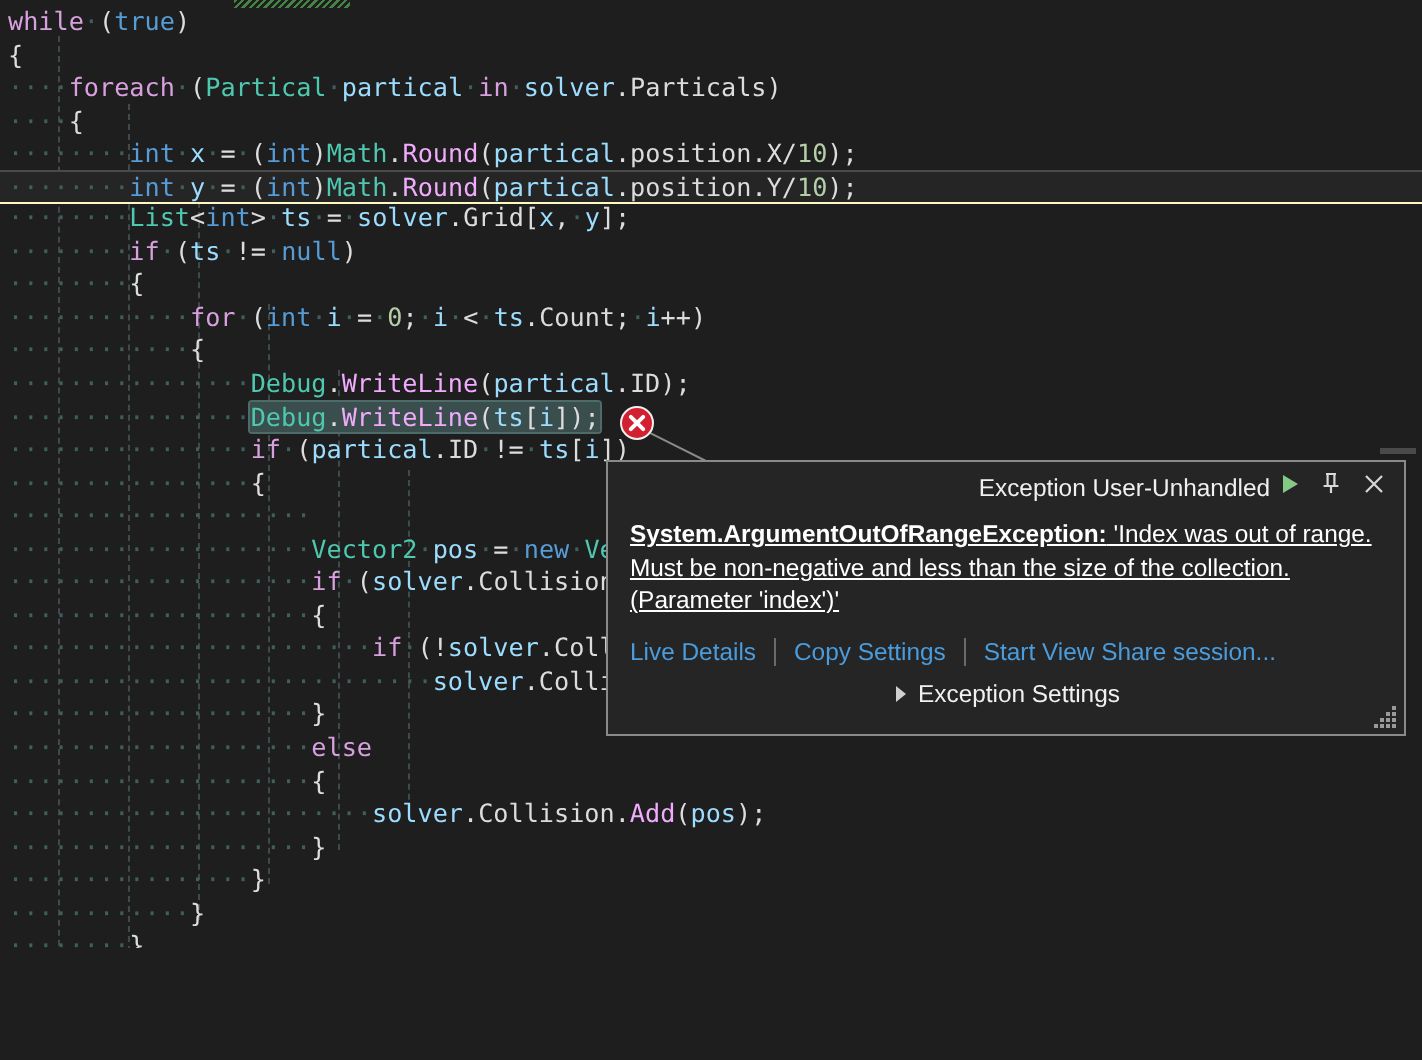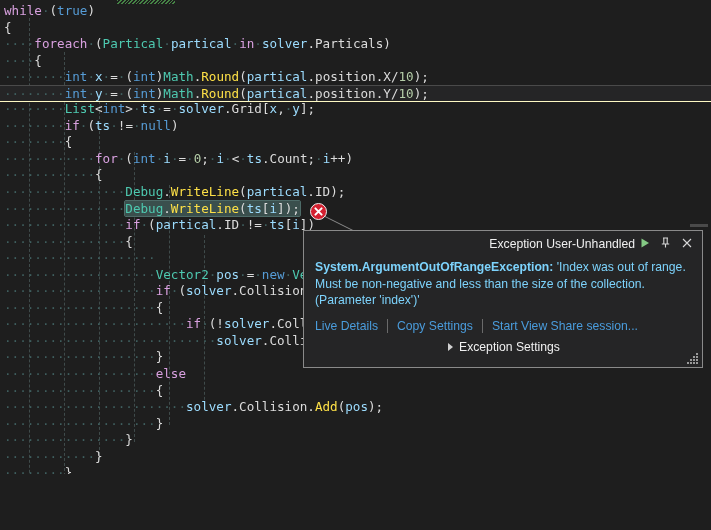--- a/index.html
+++ b/index.html
@@ -48,21 +48,21 @@
     margin-top: -1px;
     margin-bottom: -1px;
     z-index: 1;
   }
 
   
   .kw   { color: #569cd6; }  
   .ctl  { color: #d8a0df; }  
   .type { color: #4ec9b0; }  
   .var  { color: #9cdcfe; }  
-  .fn   { color: #fde047; }  
+  .fn   { color: #f0abfc; }  
   .num  { color: #b5cea8; }  
   .punc { color: #dcdcdc; }
   .stat { color: #dcdcdc; }
 
   
   .ws { color: #3f5f5f; }
 
   
   .guides { position: absolute; left: 0; top: 0; width: 711px; height: 530px; }
   .guide {
@@ -143,22 +143,23 @@
     display: flex; align-items: center; justify-content: center;
     cursor: default;
   }
 
   .popup-body {
     padding: 2px 11px 0 11px;
   }
   .exc-msg {
     font-size: 12.2px;
     line-height: 16.5px;
-    color: #7dd3fc;
+    color: #ffffff;
     font-family: "Liberation Sans", sans-serif;
+    text-decoration: underline;
   }
   .exc-type { font-weight: bold; }
 
   .popup-links {
     display: flex;
     align-items: center;
     margin-top: 10px;
     font-size: 12.2px;
   }
   .popup-links a {

